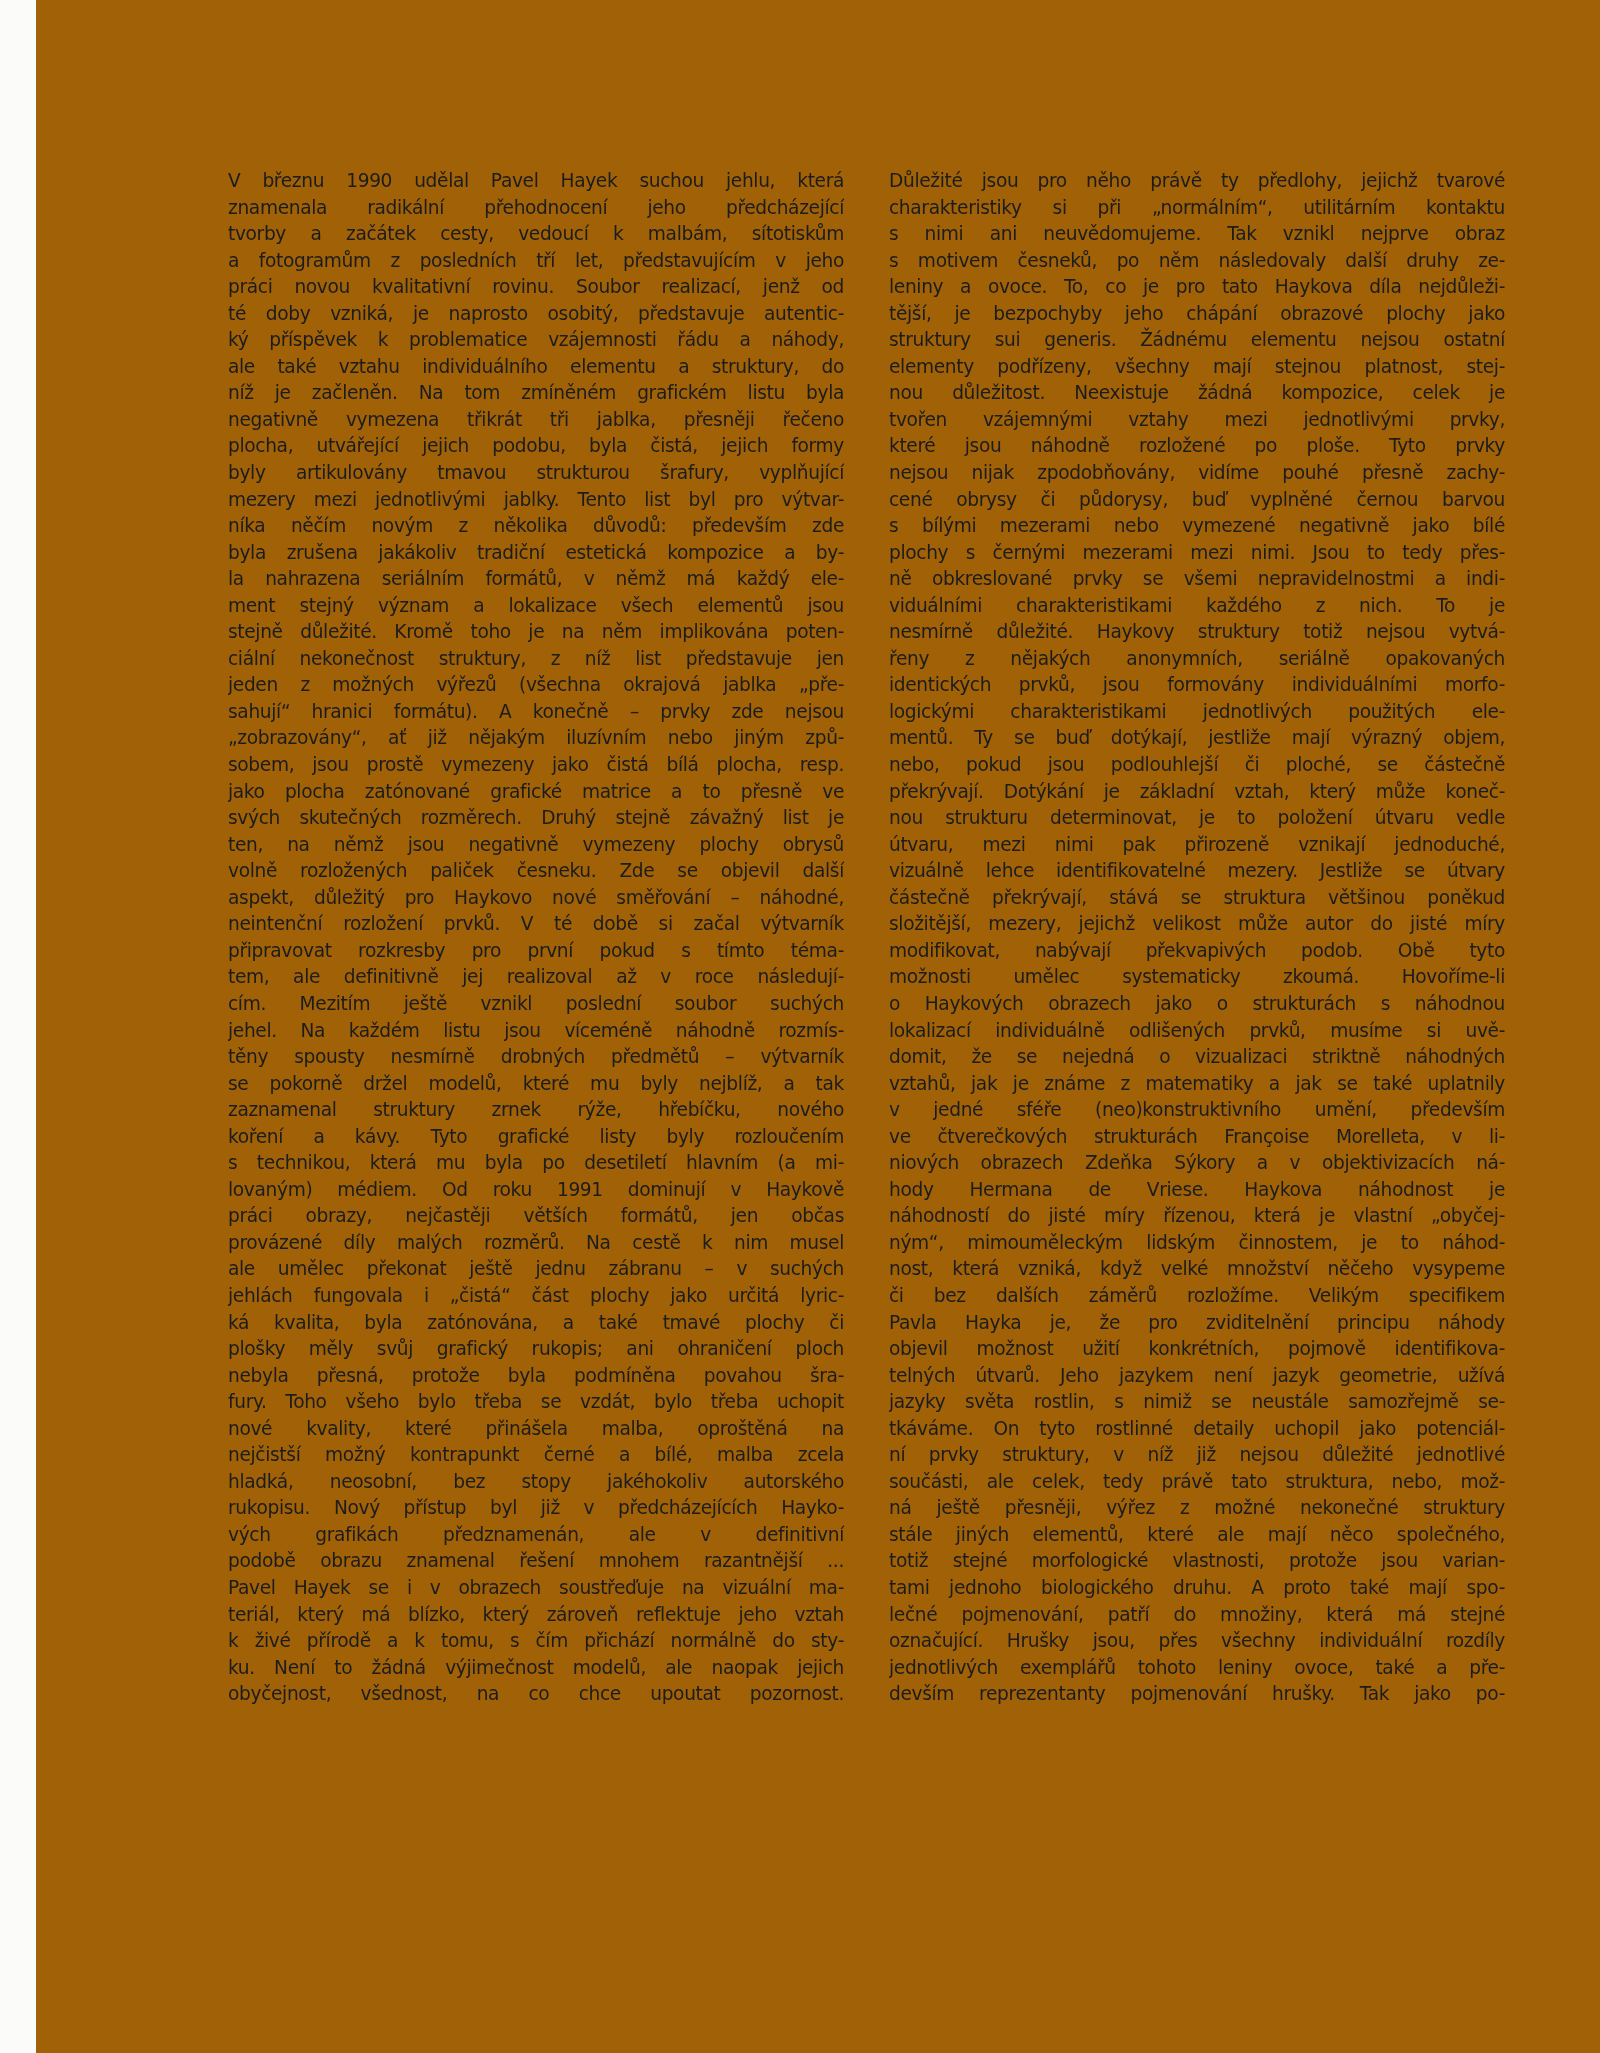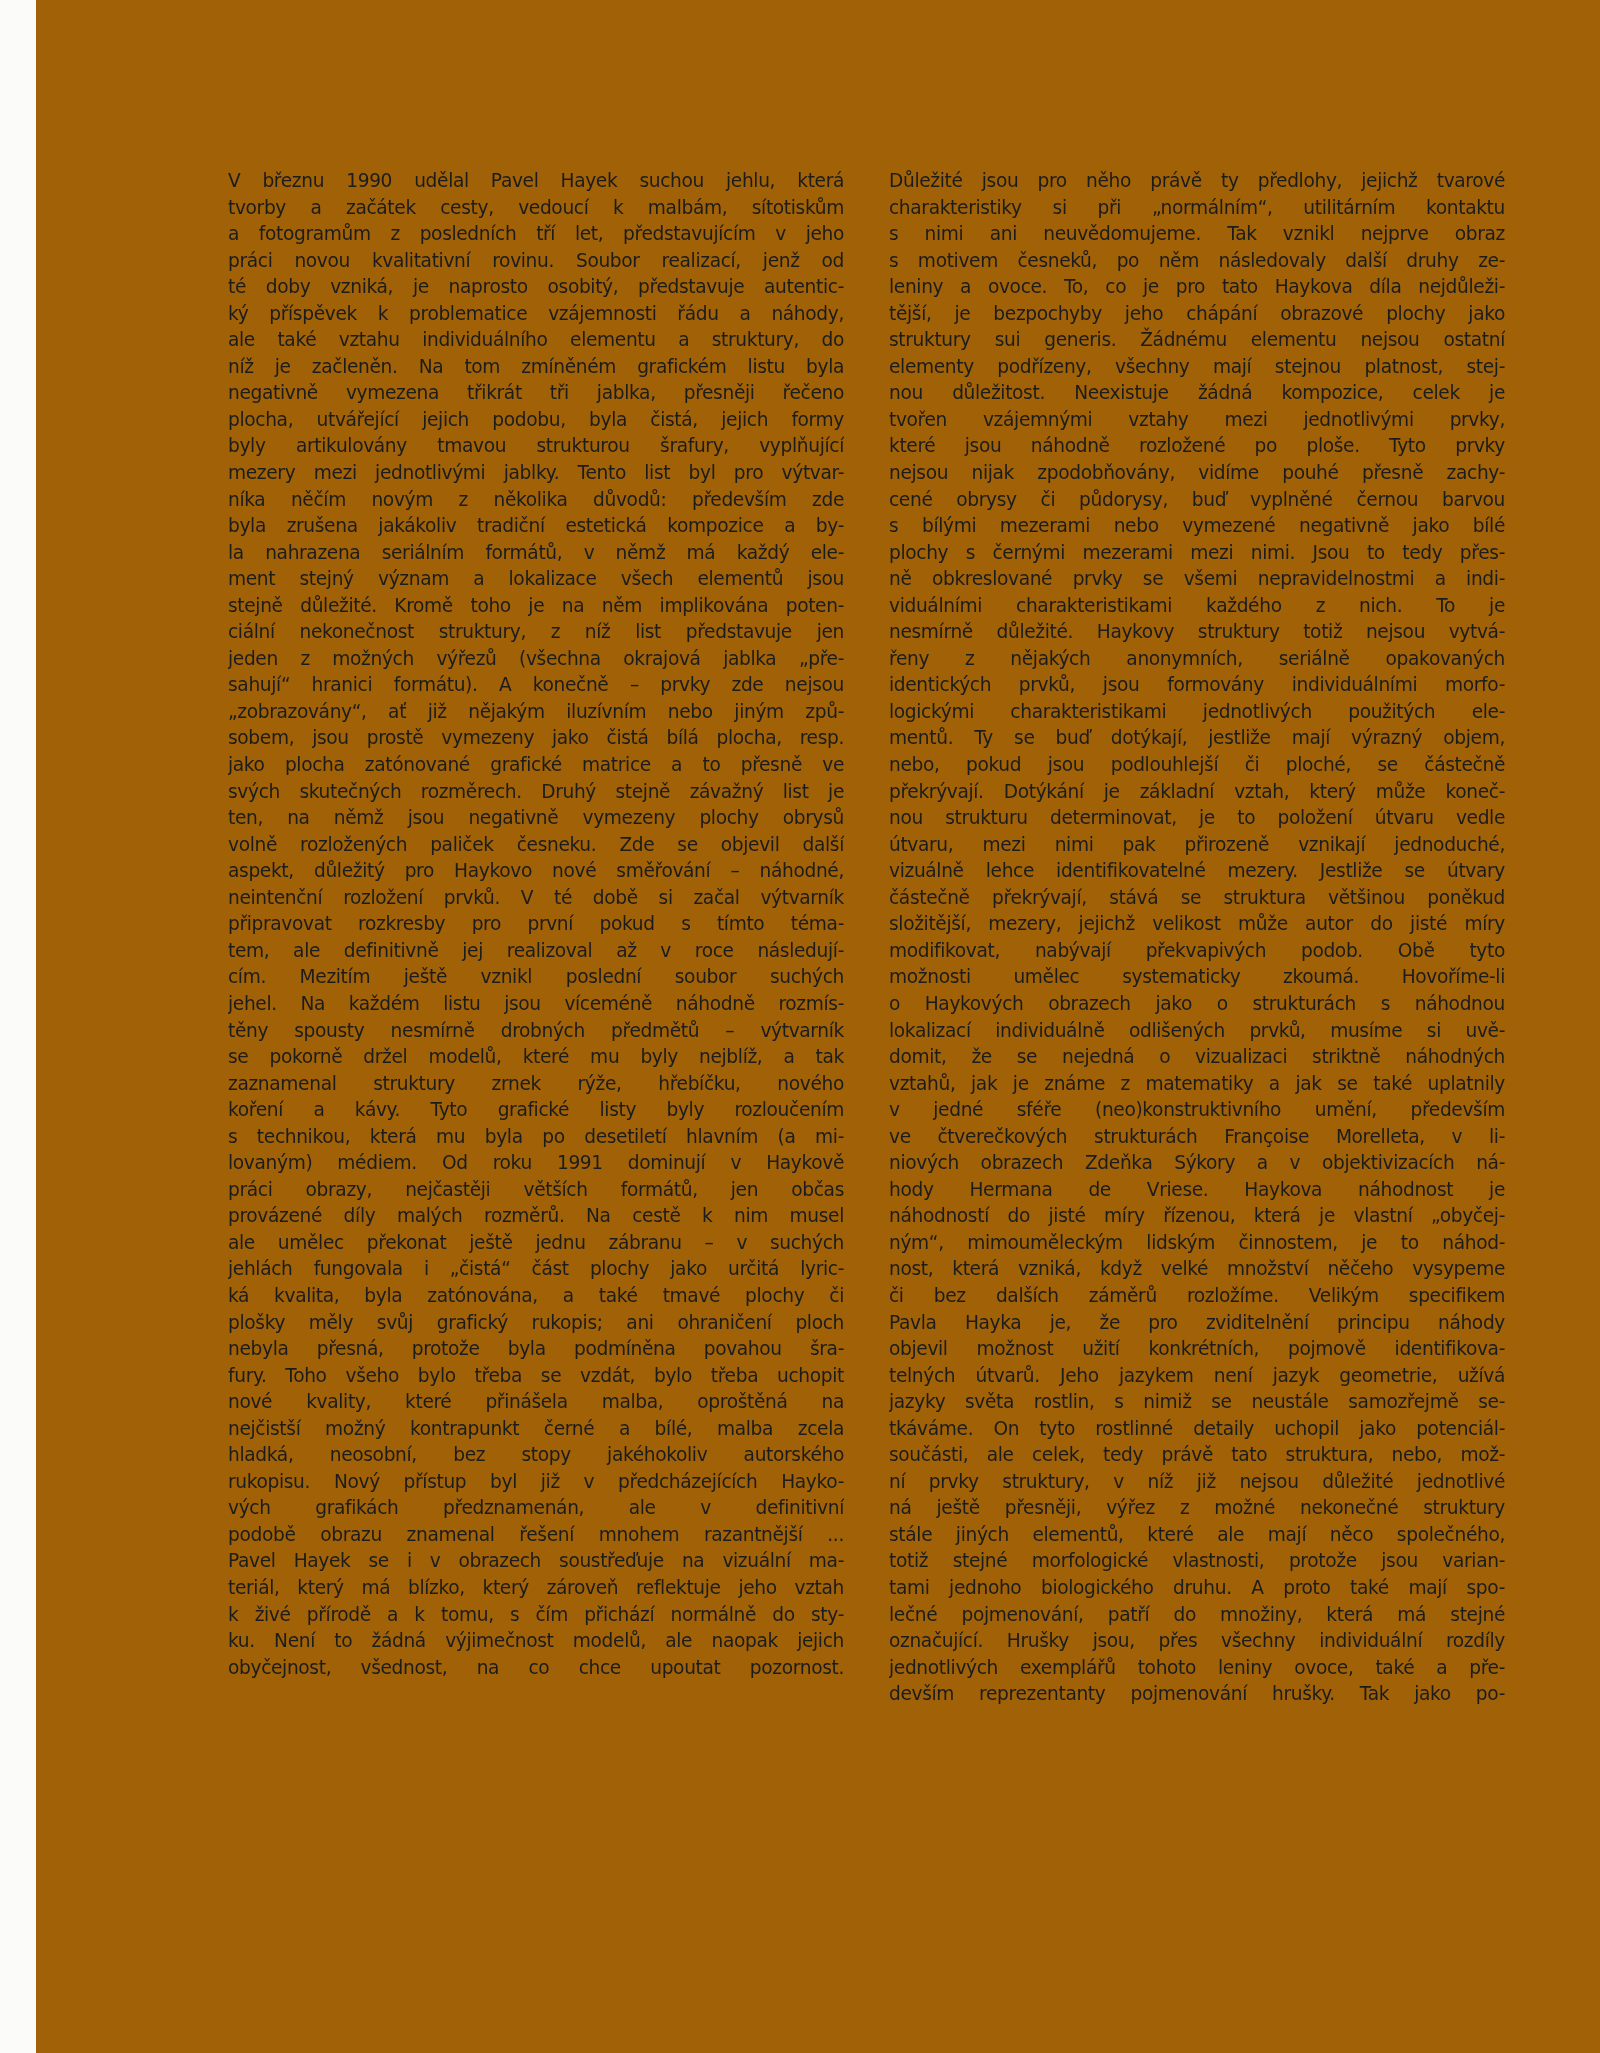--- a/index.html
+++ b/index.html
@@ -43,20 +43,21 @@
     .line.last {
       text-align-last: justify;
     }
   </style>
 </head>
 <body>
 
 <div class="page">
   <div class="column left" id="col-left">
       <span class="line">V březnu 1990 udělal Pavel Hayek suchou jehlu, která</span>
+      <span class="line">znamenala radikální přehodnocení jeho předcházející</span>
       <span class="line">tvorby a začátek cesty, vedoucí k malbám, sítotiskům</span>
       <span class="line">a fotogramům z posledních tří let, představujícím v jeho</span>
       <span class="line">práci novou kvalitativní rovinu. Soubor realizací, jenž od</span>
       <span class="line">té doby vzniká, je naprosto osobitý, představuje autentic-</span>
       <span class="line">ký příspěvek k problematice vzájemnosti řádu a náhody,</span>
       <span class="line">ale také vztahu individuálního elementu a struktury, do</span>
       <span class="line">níž je začleněn. Na tom zmíněném grafickém listu byla</span>
       <span class="line">negativně vymezena třikrát tři jablka, přesněji řečeno</span>
       <span class="line">plocha, utvářející jejich podobu, byla čistá, jejich formy</span>
       <span class="line">byly artikulovány tmavou strukturou šrafury, vyplňující</span>
@@ -149,22 +150,22 @@
       <span class="line">hody Hermana de Vriese. Haykova náhodnost je</span>
       <span class="line">náhodností do jisté míry řízenou, která je vlastní „obyčej-</span>
       <span class="line">ným“, mimouměleckým lidským činnostem, je to náhod-</span>
       <span class="line">nost, která vzniká, když velké množství něčeho vysypeme</span>
       <span class="line">či bez dalších záměrů rozložíme. Velikým specifikem</span>
       <span class="line">Pavla Hayka je, že pro zviditelnění principu náhody</span>
       <span class="line">objevil možnost užití konkrétních, pojmově identifikova-</span>
       <span class="line">telných útvarů. Jeho jazykem není jazyk geometrie, užívá</span>
       <span class="line">jazyky světa rostlin, s nimiž se neustále samozřejmě se-</span>
       <span class="line">tkáváme. On tyto rostlinné detaily uchopil jako potenciál-</span>
+      <span class="line">ní prvky struktury, v níž již nejsou důležité jednotlivé</span>
       <span class="line">součásti, ale celek, tedy právě tato struktura, nebo, mož-</span>
-      <span class="line">ní prvky struktury, v níž již nejsou důležité jednotlivé</span>
       <span class="line">ná ještě přesněji, výřez z možné nekonečné struktury</span>
       <span class="line">stále jiných elementů, které ale mají něco společného,</span>
       <span class="line">totiž stejné morfologické vlastnosti, protože jsou varian-</span>
       <span class="line">tami jednoho biologického druhu. A proto také mají spo-</span>
       <span class="line">lečné pojmenování, patří do množiny, která má stejné</span>
       <span class="line">označující. Hrušky jsou, přes všechny individuální rozdíly</span>
       <span class="line">jednotlivých exemplářů tohoto leniny ovoce, také a pře-</span>
       <span class="line last">devším reprezentanty pojmenování hrušky. Tak jako po-</span>
     </div>
 </div>

